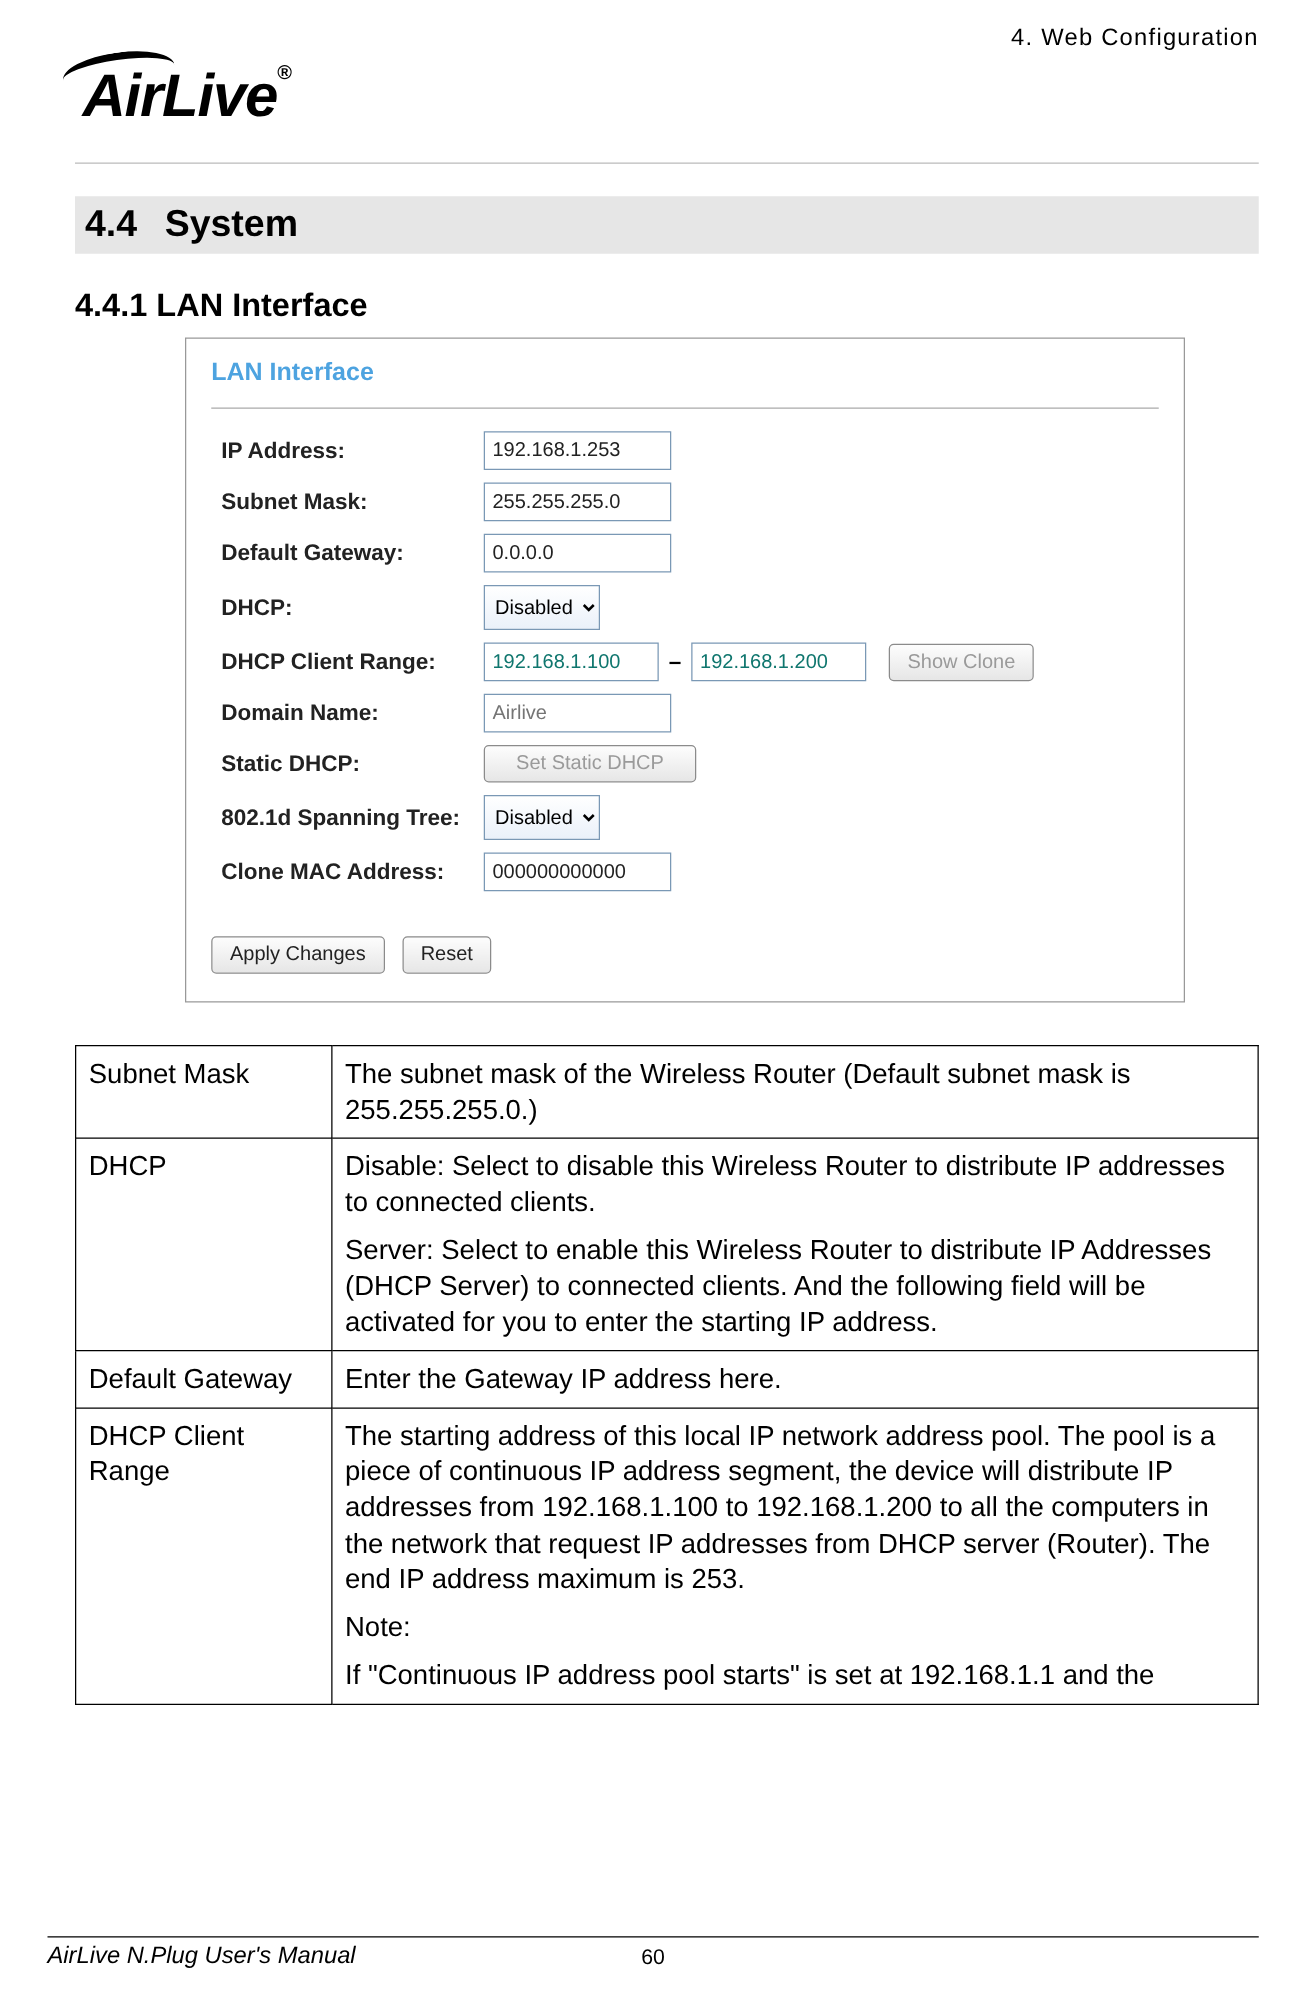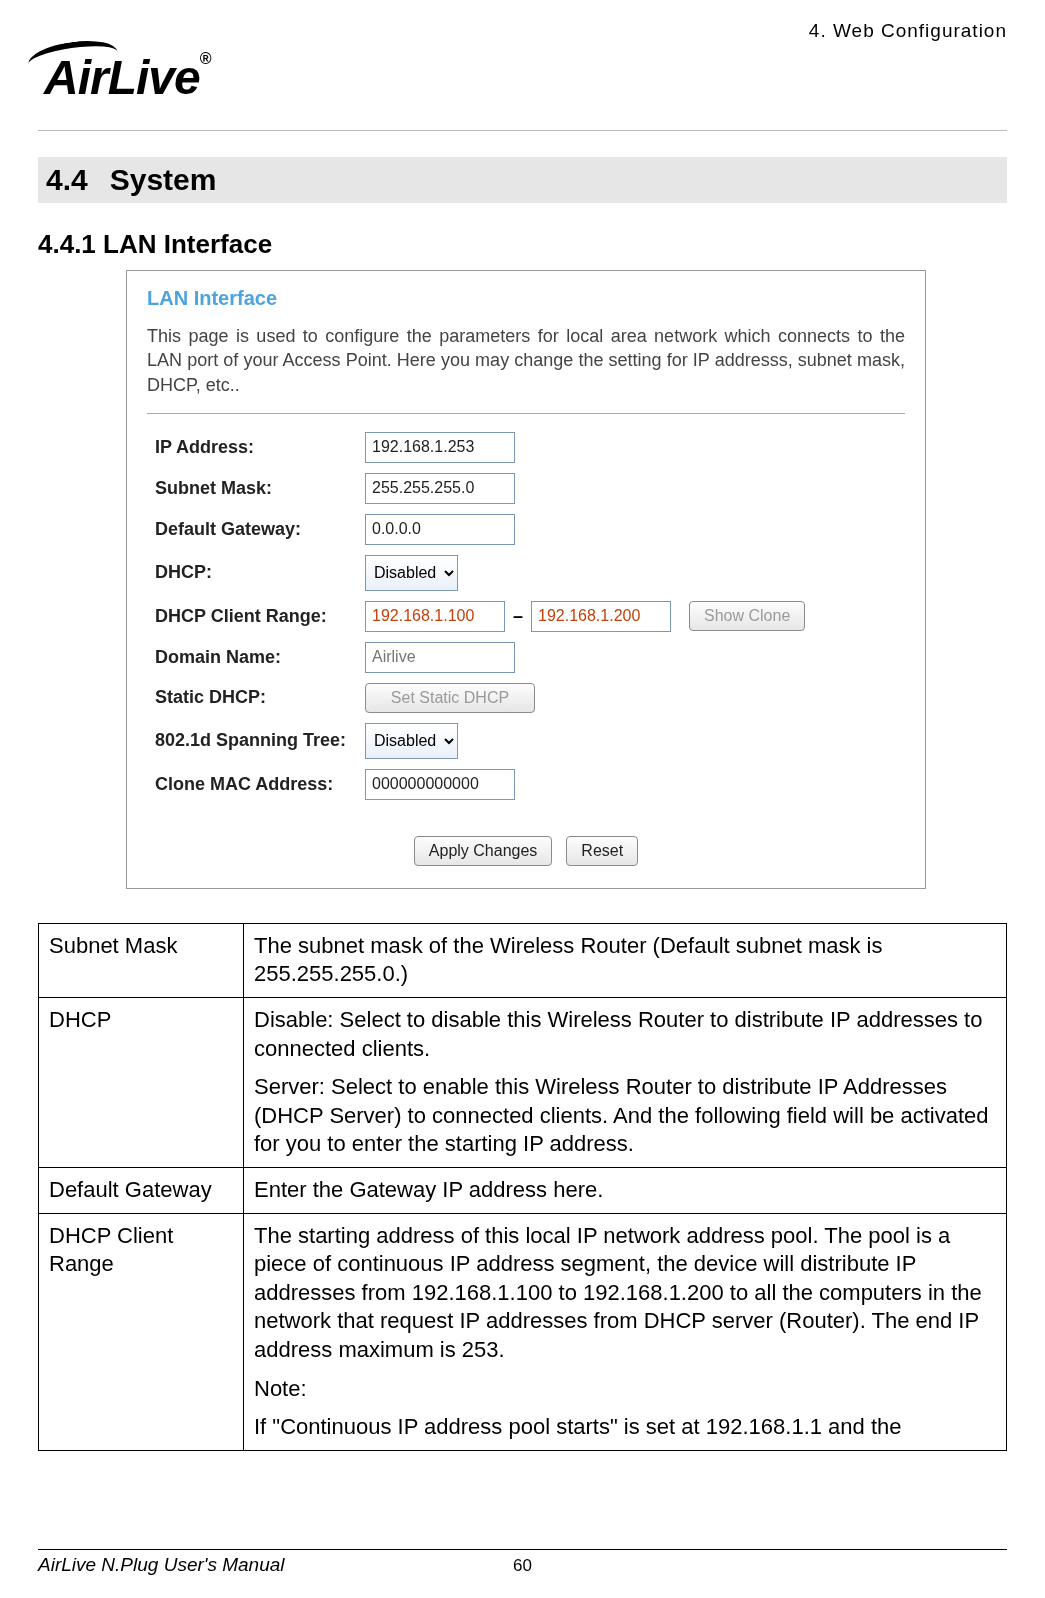--- a/index.html
+++ b/index.html
@@ -5,21 +5,21 @@
   * { box-sizing: border-box; margin: 0; padding: 0; }
   body {
     width: 1045px;
     height: 1598px;
     font-family: Arial, Helvetica, sans-serif;
     background: #fff;
     color: #000;
     position: relative;
   }
   .page {
-    padding: 20px 38px 0 38px;
+    padding: 20px 38px 0 60px;
   }
   .top-right {
     text-align: right;
     font-size: 19px;
     letter-spacing: 1px;
     padding-right: 0px;
   }
   .logo-row {
     display: flex;
     align-items: center;
@@ -97,21 +97,21 @@
     padding-left: 8px;
   }
   .inp {
     border: 1px solid #7a98b5;
     background: #fff;
     font-size: 16px;
     padding: 3px 6px;
     height: 31px;
     color: #222;
   }
-  .inp.disabled { color: #c2410c; background: #fff;}
+  .inp.disabled { color: #0f766e; background: #fff;}
   .sel {
     border: 1px solid #7a98b5;
     background: linear-gradient(#fff,#eaf1fa);
     font-size: 16px;
     padding: 2px 4px;
     height: 36px;
   }
   .inp.w150{width:150px}
   .inp.w140{width:140px}
   .btn {
@@ -121,21 +121,21 @@
     border: 1px solid #8b8b8b;
     border-radius: 4px;
     background: linear-gradient(#fdfdfd,#e6e6e6);
     font-size: 16px;
     height: 30px;
     padding: 0 14px;
     color: #222;
   }
   .btn.disabled { color: #9a9a9a; }
   .dash { margin: 0 8px; font-weight: bold; font-size: 18px;}
-  .actions { margin-top: 36px; display:flex; gap:14px;justify-content:center;}
+  .actions { margin-top: 36px; display:flex; gap:14px;}
   .info-table {
     border-collapse: collapse;
     width: 100%;
     margin-top: 34px;
     font-size: 22px;
   }
   .info-table td {
     border: 1px solid #000;
     padding: 8px 10px;
     vertical-align: top;
@@ -176,21 +176,20 @@
     <span class="num">4.4</span><span>System</span>
   </div>
 
   <div class="subheading">
     <span>4.4.1</span>
     <span>LAN Interface</span>
   </div>
 
   <div class="screenshot-wrap">
     <div class="ss-title">LAN Interface</div>
-    <div class="ss-desc">This page is used to configure the parameters for local area network which connects to the LAN port of your Access Point. Here you may change the setting for IP addresss, subnet mask, DHCP, etc..</div>
     <hr class="ss-hr">
 
     <div class="fld">
       <div class="lab">IP Address:</div>
       <input class="inp w150" value="192.168.1.253" style="">
     </div>
     <div class="fld">
       <div class="lab">Subnet Mask:</div>
       <input class="inp w150" value="255.255.255.0" style="">
     </div>

